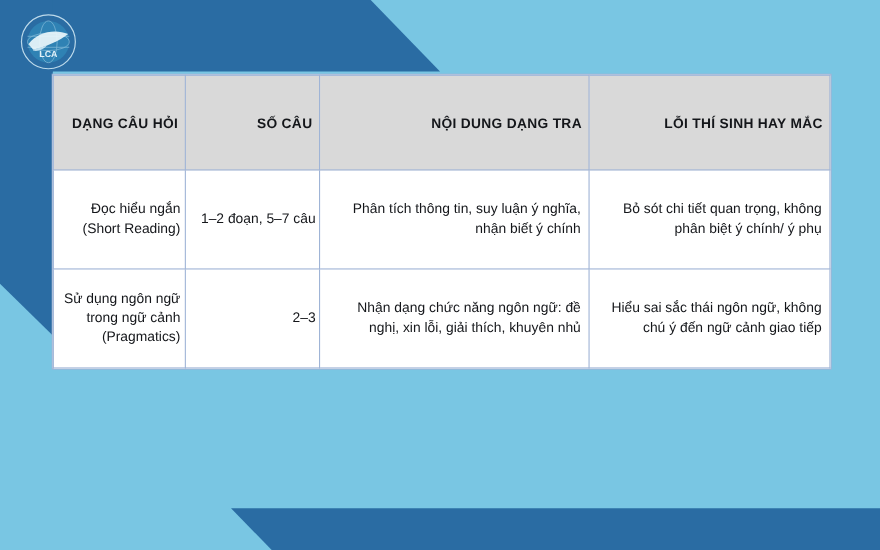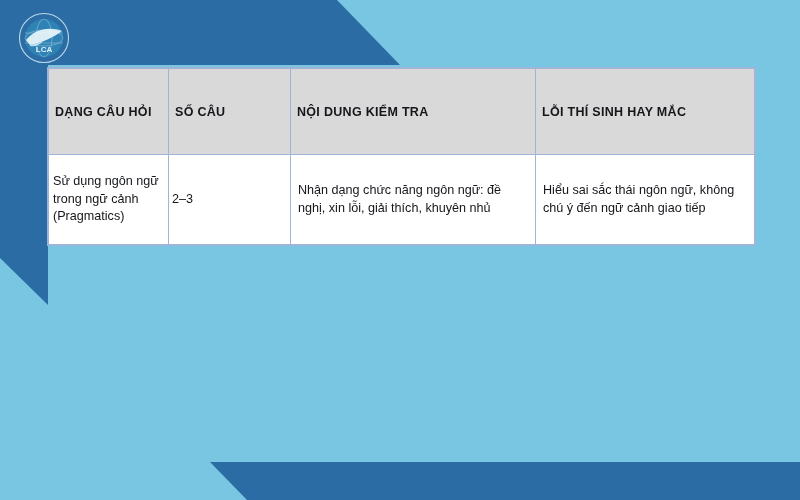--- a/index.html
+++ b/index.html
@@ -50,21 +50,21 @@
     box-shadow: 0 0 0 1px #9fb4d6;
   }
   table.exam-table col.c1 { width: 120px; }
   table.exam-table col.c2 { width: 122px; }
   table.exam-table col.c3 { width: 245px; }
   table.exam-table col.c4 { width: 219px; }
 
   table.exam-table th,
   table.exam-table td {
     border: 1px solid #9fb4d6;
-    text-align: left;
+    text-align: right;
     vertical-align: middle;
     color: #14161a;
   }
   table.exam-table thead th {
     background: #d9d9d9;
     height: 77px;
     font-size: 12.5px;
     font-weight: bold;
     letter-spacing: 0.3px;
     padding: 4px 6px;
@@ -111,25 +111,31 @@
       <colgroup>
         <col class="c1">
           <col class="c2">
           <col class="c3">
           <col class="c4">
       </colgroup>
       <thead>
         <tr>
           <th>DẠNG CÂU HỎI</th>
           <th>SỐ CÂU</th>
-          <th>NỘI DUNG KIỂM TRA</th>
+          <th>NỘI DUNG DẠNG TRA</th>
           <th>LỖI THÍ SINH HAY MẮC</th>
         </tr>
       </thead>
       <tbody>
+        <tr>
+          <td class="col-type">Đọc hiểu ngắn (Short Reading)</td>
+          <td class="col-count">1–2 đoạn, 5–7 câu</td>
+          <td class="col-content">Phân tích thông tin, suy luận ý nghĩa, nhận biết ý chính</td>
+          <td class="col-mistake">Bỏ sót chi tiết quan trọng, không phân biệt ý chính/ ý phụ</td>
+        </tr>
         <tr>
           <td class="col-type">Sử dụng ngôn ngữ trong ngữ cảnh (Pragmatics)</td>
           <td class="col-count">2–3</td>
           <td class="col-content">Nhận dạng chức năng ngôn ngữ: đề nghị, xin lỗi, giải thích, khuyên nhủ</td>
           <td class="col-mistake">Hiểu sai sắc thái ngôn ngữ, không chú ý đến ngữ cảnh giao tiếp</td>
         </tr>
       </tbody>
     </table>
   </div>
 

